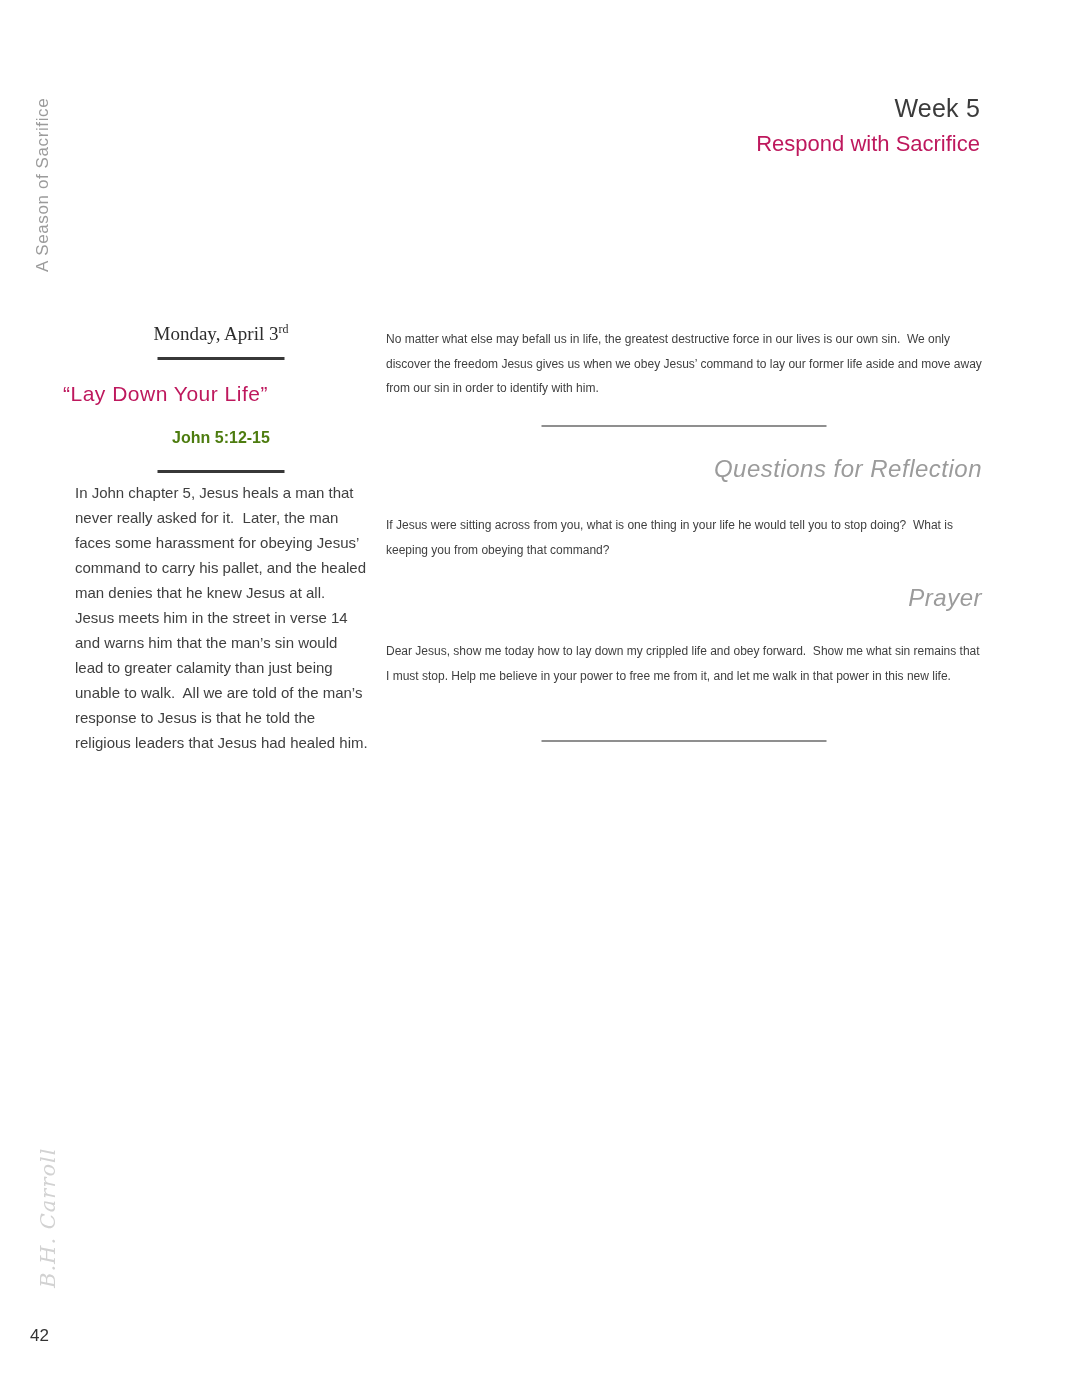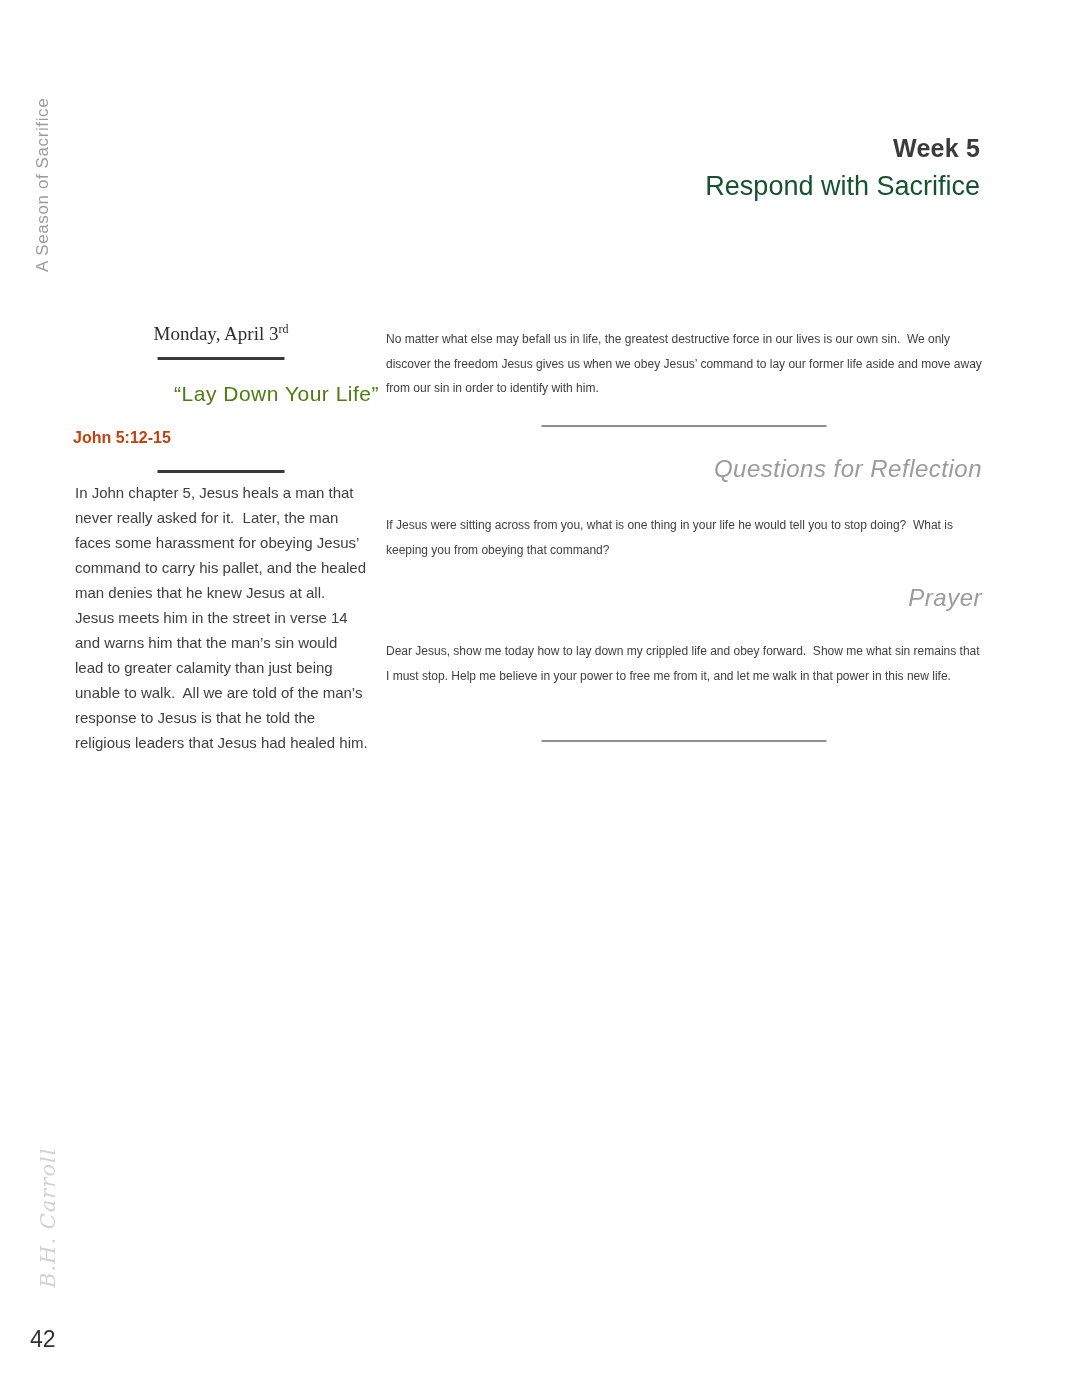--- a/index.html
+++ b/index.html
@@ -13,44 +13,44 @@
   
   .side-title {
     position:absolute; left:33px; top:272px;
     transform:rotate(-90deg); transform-origin:0 0;
     white-space:nowrap;
     font-size:17px; letter-spacing:.6px; color:#9b9b9b;
   }
 
   
   .header { position:absolute; top:94px; right:100px; text-align:right; }
-  .week-label { font-size:25px; font-weight:700; color:#3b3b3b; letter-spacing:.2px;margin-top:40px; }
-  .week-theme { font-size:27px; font-weight:400; color:#14532d; margin-top:8px; }
+  .week-label { font-size:25px; font-weight:400; color:#3b3b3b; letter-spacing:.2px; }
+  .week-theme { font-size:22px; font-weight:400; color:#be185d; margin-top:8px; }
 
   
   .left-col { position:absolute; left:73px; top:322px; width:296px; }
   .date-heading {
     position:absolute; top:0; left:0; right:0; text-align:center;
     font-family:"Liberation Serif","DejaVu Serif",serif;
     font-size:19px; color:#2d2d2d;
   }
   .date-heading .sup { font-size:12px; vertical-align:super; }
   .rule-dark {
     position:absolute; left:50%; transform:translateX(-50%);
     width:127px; height:3px; background:#383838;
   }
   .rule-1 { top:35px; }
   .rule-2 { top:148px; }
   .quote-title {
-    position:absolute; top:60px; left:-10px; right:-10px; text-align:right;
-    font-size:21px; color:#4d7c0f; letter-spacing:.5px; font-weight:400;
+    position:absolute; top:60px; left:-10px; right:-10px; text-align:left;
+    font-size:21px; color:#be185d; letter-spacing:.5px; font-weight:400;
   }
   .scripture-ref {
-    position:absolute; top:107px; left:0; right:0; 
-    font-size:16px; font-weight:700; color:#c2410c;
+    position:absolute; top:107px; left:0; right:0; text-align:center;
+    font-size:16px; font-weight:700; color:#4d7c0f;
   }
   .left-body {
     position:absolute; top:158px; left:2px; width:294px;
     font-size:15px; line-height:25px; color:#3f3f3f; white-space:pre-wrap;
   }
 
   
   .right-col { position:absolute; left:386px; top:327px; width:596px; }
   .para {
     font-size:12px; line-height:24.6px; color:#3f3f3f; white-space:pre-wrap;
@@ -75,21 +75,21 @@
   
   .author-watermark {
     position:absolute; left:36px; top:1288px;
     transform:rotate(-90deg); transform-origin:0 0;
     white-space:nowrap;
     font-family:"DejaVu Serif","Liberation Serif",serif;
     font-style:italic; font-size:21px; letter-spacing:1px; color:#d2d2d2;
   }
   .page-number {
     position:absolute; left:30px; top:1326px;
-    font-size:23px; color:#333333;
+    font-size:17px; color:#333333;
   }
 </style>
 </head>
 <body>
 
 <div class="page">
 
   <div class="side-title">A Season of Sacrifice</div>
 
   <div class="header">

